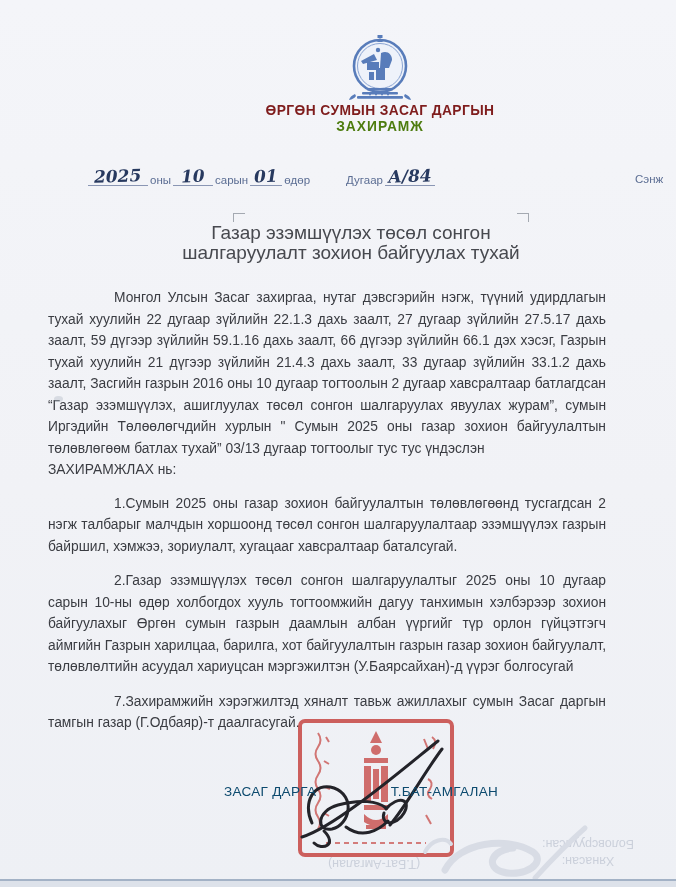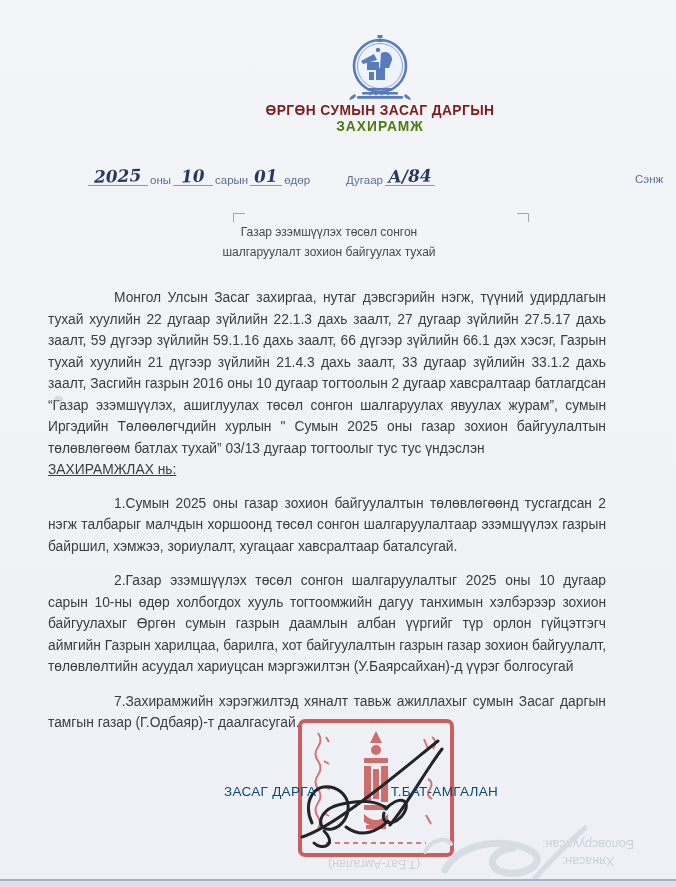--- a/index.html
+++ b/index.html
@@ -34,29 +34,29 @@
     font-family:"DejaVu Serif", serif;font-style:italic;font-weight:700;
     font-size:17px;color:#27395f;display:inline-block;transform:rotate(-2deg);
     position:relative;top:1px;
   }
   .dl-label{margin:0 2px;}
 
   
   .crn{position:absolute;width:11px;height:8px;}
   .crn-l{left:233px;top:213px;border-top:1.5px solid #a4a9b1;border-left:1.5px solid #a4a9b1;}
   .crn-r{left:517px;top:213px;border-top:1.5px solid #a4a9b1;border-right:1.5px solid #a4a9b1;}
-  .title{position:absolute;left:129px;top:223px;width:400px;text-align:center;
-    font-size:12px;color:#47494f;line-height:19.5px;}
+  .title{position:absolute;left:151px;top:223px;width:400px;text-align:center;
+    font-size:19px;color:#47494f;line-height:19.5px;}
 
   
   .docbody{position:absolute;left:48px;top:287px;width:558px;
     font-size:13.8px;line-height:21.5px;text-align:justify;color:#3a3c42;}
   .docbody p{margin:0;text-indent:66px;}
   .p-intro{margin-bottom:0 !important;}
-  .p-decree{text-indent:0 !important;margin-bottom:12px !important;text-decoration:underline;}
+  .p-decree{text-indent:0 !important;margin-bottom:12px !important;}
   .p-item{margin-bottom:13px !important;}
 
   
   .sig-row{position:absolute;left:224px;top:784px;width:274px;
     display:flex;justify-content:space-between;font-size:13.5px;
     letter-spacing:.3px;color:#0c4a6e;white-space:nowrap;}
   .stamp{position:absolute;left:296px;top:717px;width:160px;height:143px;opacity:.82;}
   .sig-ink{position:absolute;left:292px;top:731px;width:172px;height:122px;}
 
   

